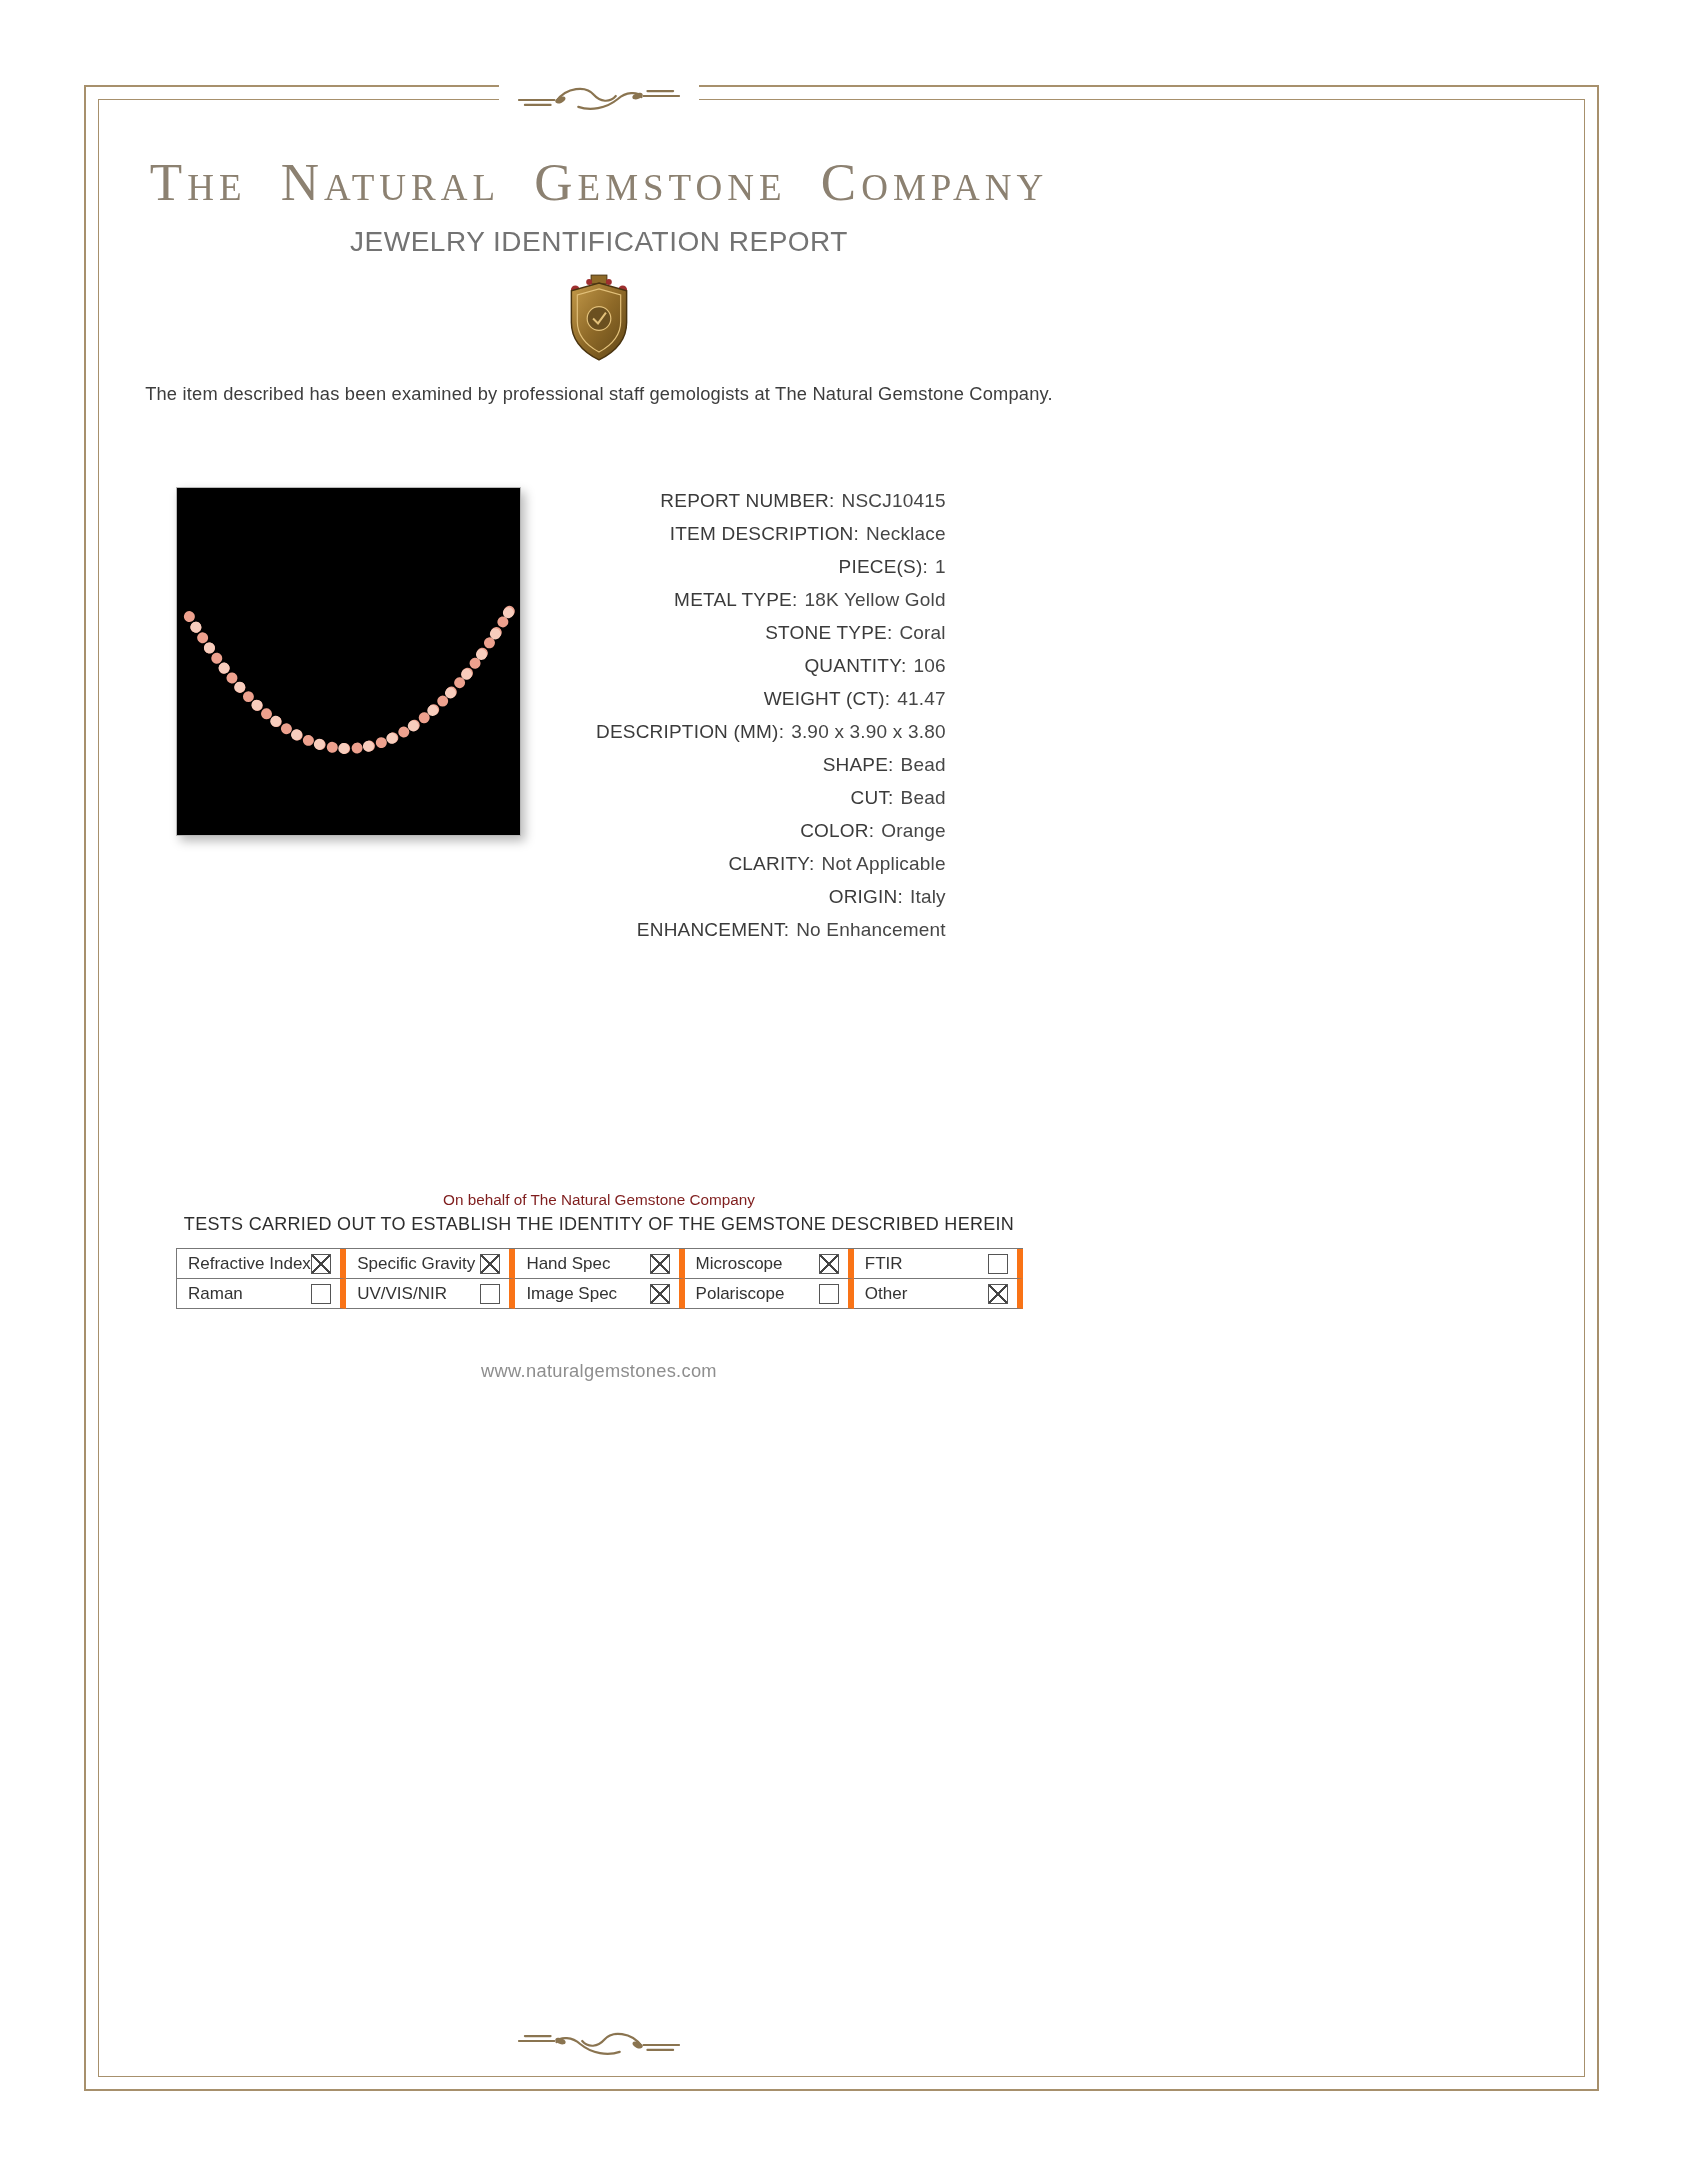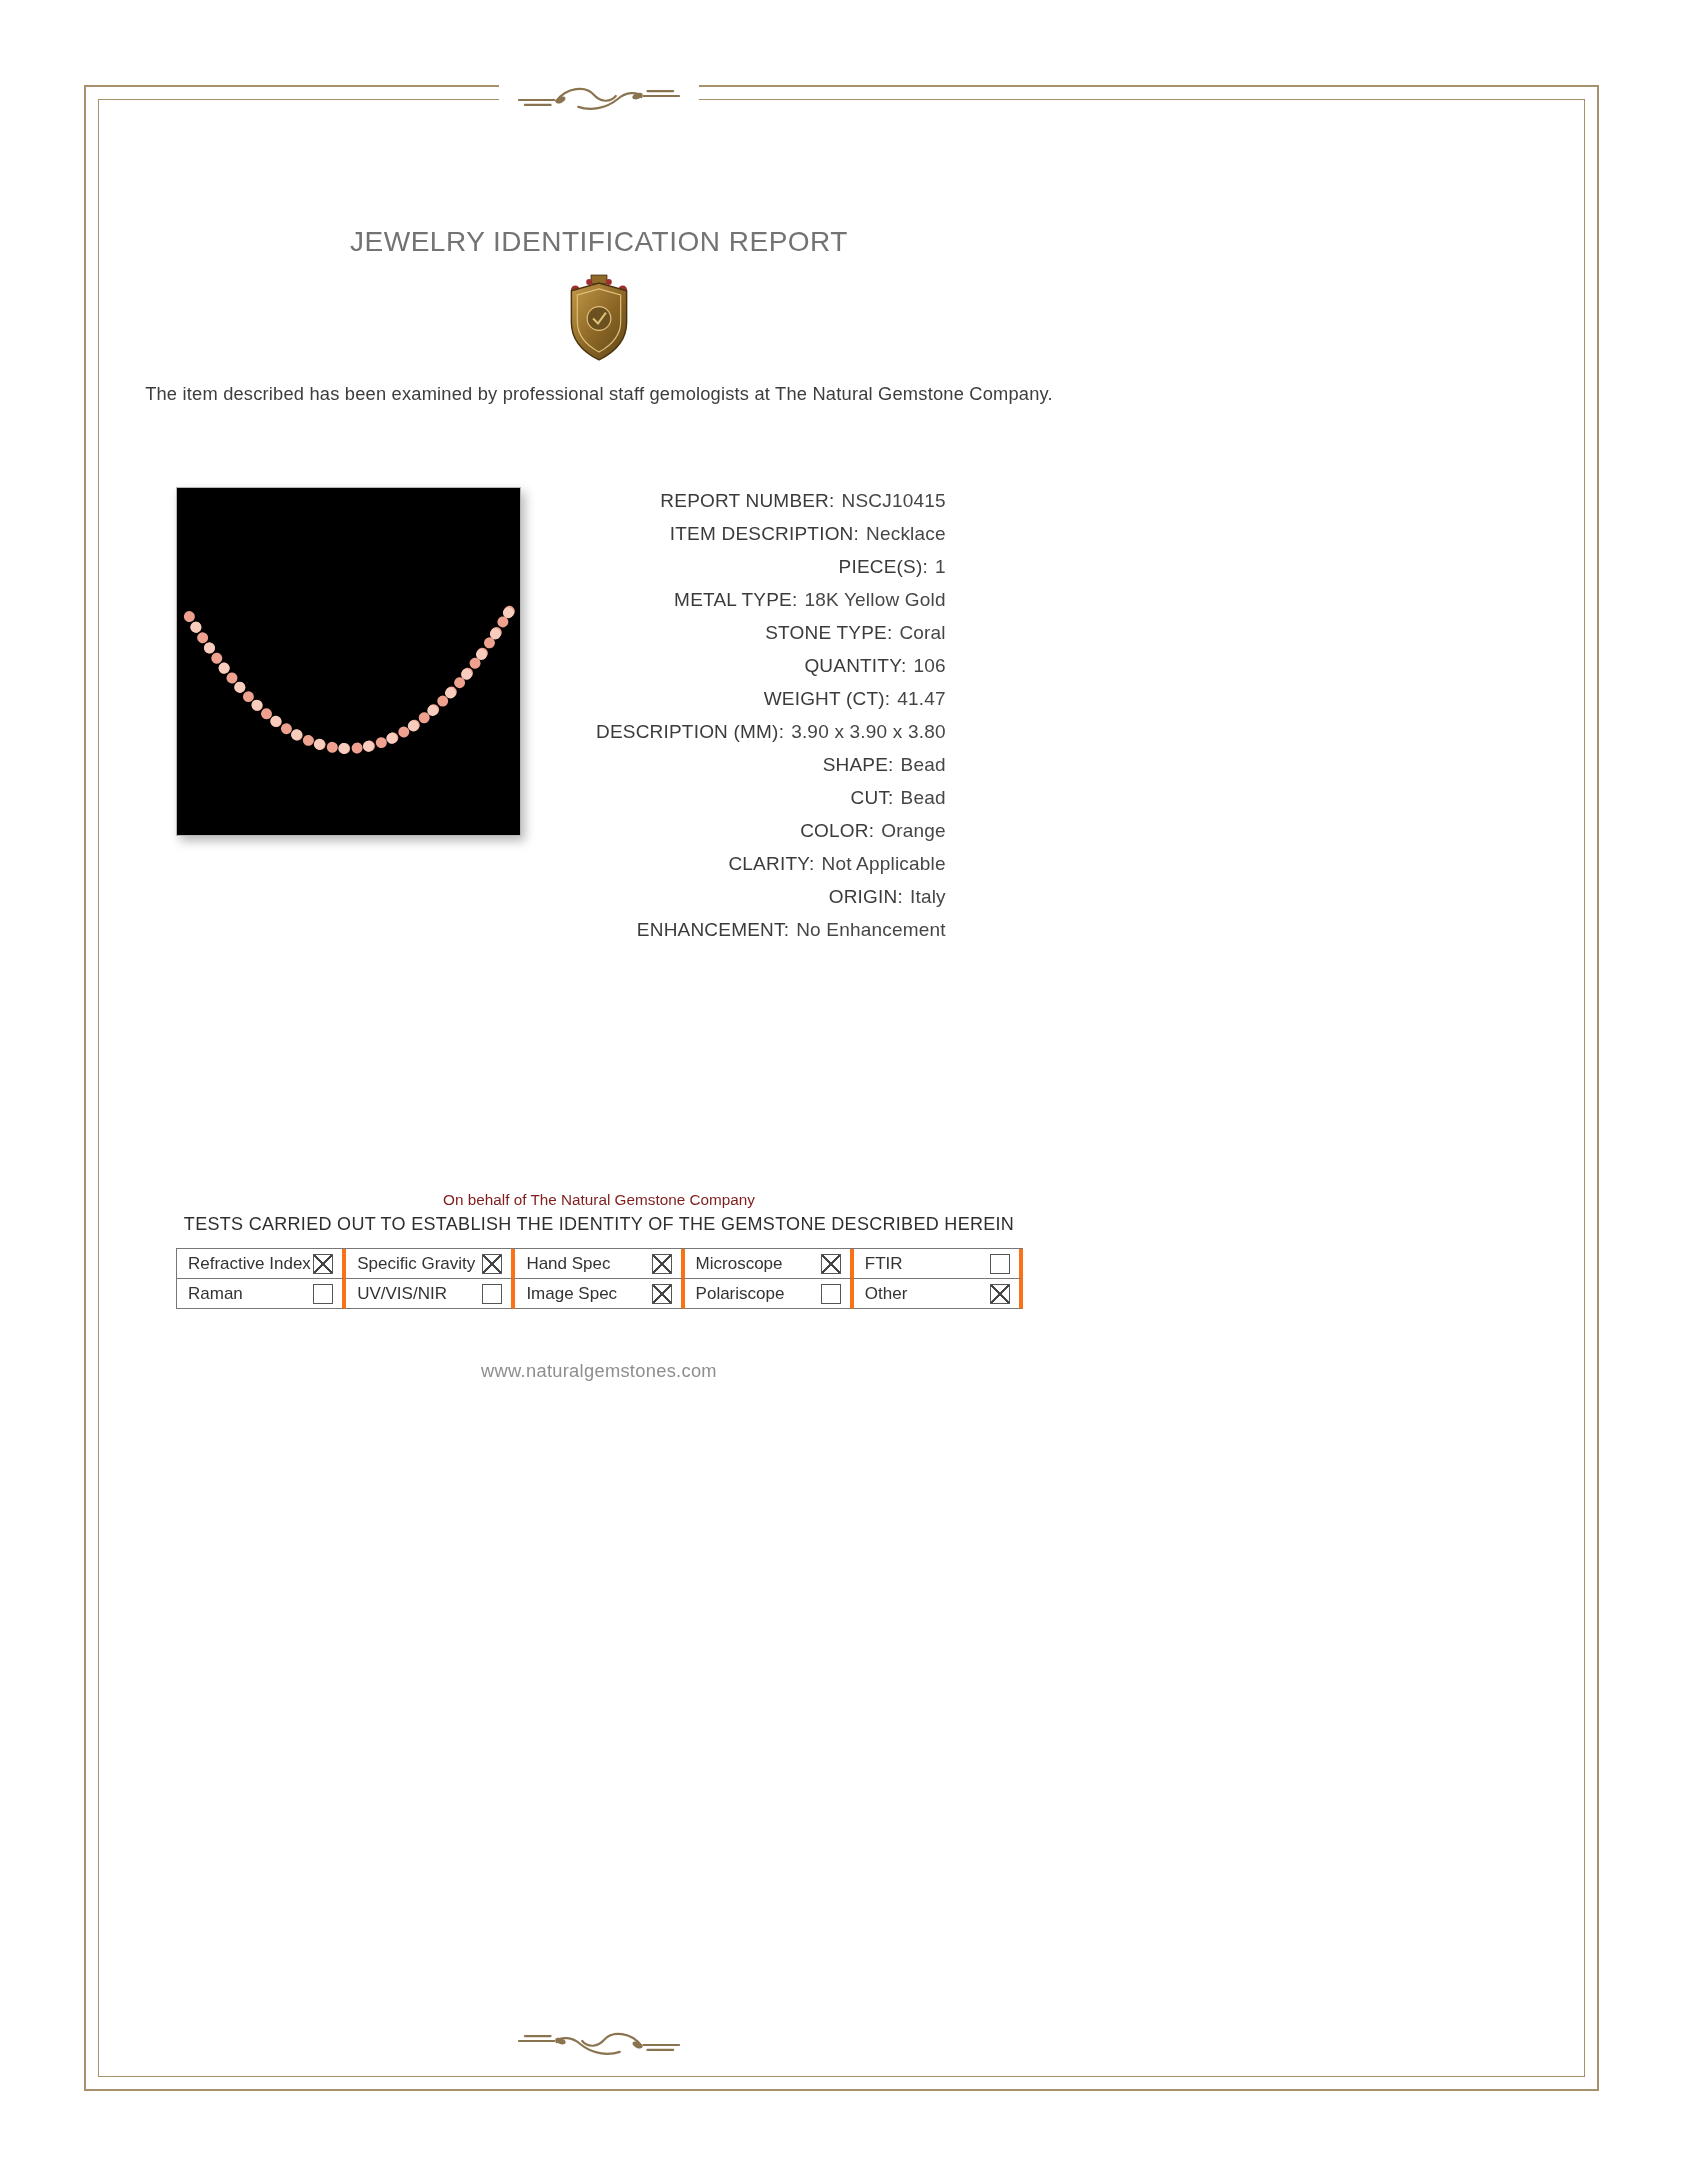--- a/index.html
+++ b/index.html
@@ -65,21 +65,21 @@
     position:absolute; top:1214px; width:100%; text-align:center;
     font-size:18px; color:#2e2e2e; letter-spacing:0.3px;
   }
 
   .tests-table {
     position:absolute; top:1248px; left:77px; width:847px;
     display:grid; grid-template-columns:repeat(5, 1fr);
     border-top:1px solid #777; border-left:1px solid #777;
   }
   .test-cell {
-    height:30px; border-right:4px solid #f97316; border-bottom:1px solid #777;
+    height:30px; border-right:6px solid #f97316; border-bottom:1px solid #777;
     display:flex; align-items:center; justify-content:space-between;
     padding:0 9px 0 11px; font-size:17px; color:#333333; white-space:nowrap;
   }
   .cb {
     width:20px; height:20px; border:1.5px solid #555555; flex:none;
     background:#ffffff;
   }
   .cb.checked {
     background-image:
       linear-gradient(to top right,   transparent calc(50% - 0.9px), #444 calc(50% - 0.9px), #444 calc(50% + 0.9px), transparent calc(50% + 0.9px)),
@@ -115,20 +115,21 @@
           <path d="M42 18 C52 4 72 2 80 12 C86 19 96 20 102 13"></path>
           <path d="M64 24 C76 28 92 26 104 16 C112 9 124 8 128 14"></path>
         </g>
         <g fill="#8a7450">
           <ellipse cx="46" cy="17" rx="5.5" ry="3" transform="rotate(-25 46 17)"></ellipse>
           <ellipse cx="124" cy="13" rx="5.5" ry="3" transform="rotate(-20 124 13)"></ellipse>
         </g>
       </svg>
     </div>
 
+    <div class="title">The Natural Gemstone Company</div>
     <div class="subtitle">JEWELRY IDENTIFICATION REPORT</div>
 
     <div class="crest">
       <svg width="71" height="91" viewBox="0 0 72 92">
         <defs>
           <linearGradient id="gold" x1="0" y1="0" x2="1" y2="1">
             <stop offset="0" stop-color="#c49a4a"></stop>
             <stop offset="0.5" stop-color="#8f6a28"></stop>
             <stop offset="1" stop-color="#5f4516"></stop>
           </linearGradient>

